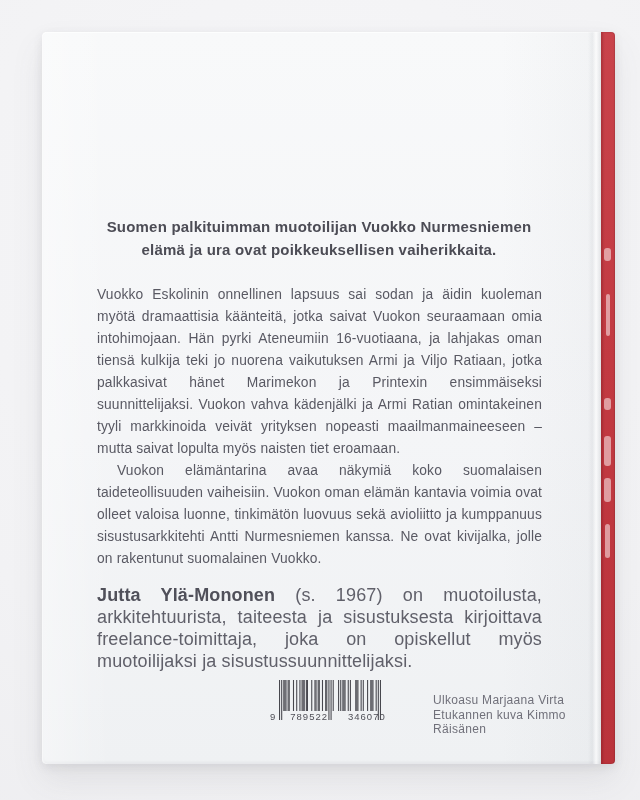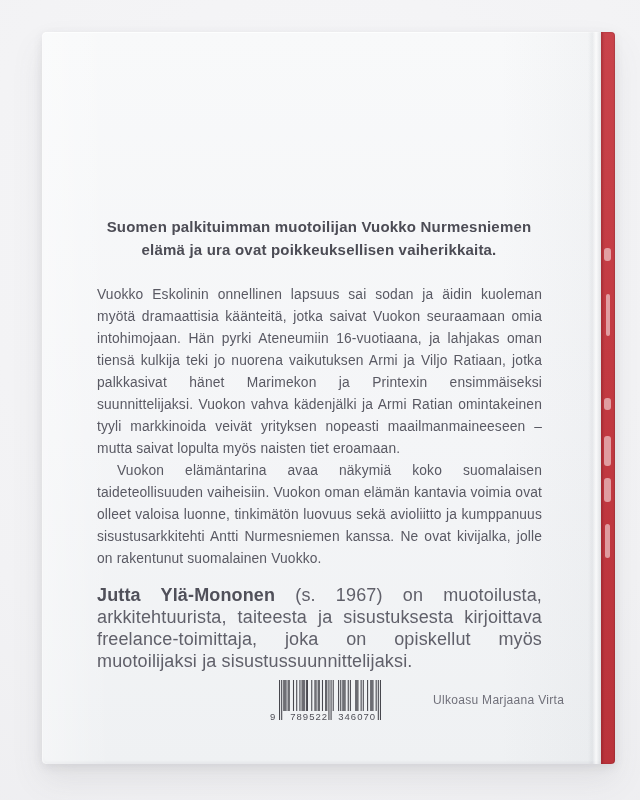--- a/index.html
+++ b/index.html
@@ -45,21 +45,21 @@
     font-size:9.5px;line-height:14.5px;letter-spacing:0.3px;color:#70707a;
   }
   .barcode{position:absolute;left:228px;top:648px;width:114px;height:46px;}
   .barcode svg{position:absolute;left:9px;top:0;width:102px;height:42px;}
   .barcode svg rect{fill:#47474e;}
   .bc-digit{
     position:absolute;top:31px;font-size:9.5px;letter-spacing:1px;color:#4e4e56;
   }
   .bc-lead{left:0px;}
   .bc-left{left:14px;width:44px;text-align:right;}
-  .bc-right{left:62px;width:44px;text-align:right;}
+  .bc-right{left:62px;width:44px;text-align:left;padding-left:16px;}
   .credits{
     position:absolute;left:347px;top:661px;
     font-size:12px;line-height:14.5px;letter-spacing:0.3px;color:#70707a;margin-left:44px;
   }
   .hinge{
     position:absolute;right:13px;top:0;width:14px;height:100%;pointer-events:none;
     background:linear-gradient(90deg, rgba(120,125,135,0) 0%, rgba(120,125,135,0.08) 30%,
                rgba(255,255,255,0.65) 58%, rgba(100,105,115,0.14) 100%);
   }
   .spine{
@@ -146,20 +146,21 @@
             <rect x="92" y="0" width="1" height="40"></rect>
             <rect x="94" y="0" width="1" height="40"></rect>
           </svg>
         <span class="bc-digit bc-lead">9</span>
         <span class="bc-digit bc-left">789522</span>
         <span class="bc-digit bc-right">346070</span>
       </div>
 
       <div class="credits">
         <div>Ulkoasu Marjaana Virta</div>
+        <div>Etukannen kuva Kimmo Räisänen</div>
       </div>
     </div>
 
     <div class="hinge"></div>
     <div class="spine">
       <div class="spine-mark m1"></div>
       <div class="spine-mark m2"></div>
       <div class="spine-mark m3"></div>
       <div class="spine-mark m4"></div>
       <div class="spine-mark m5"></div>

